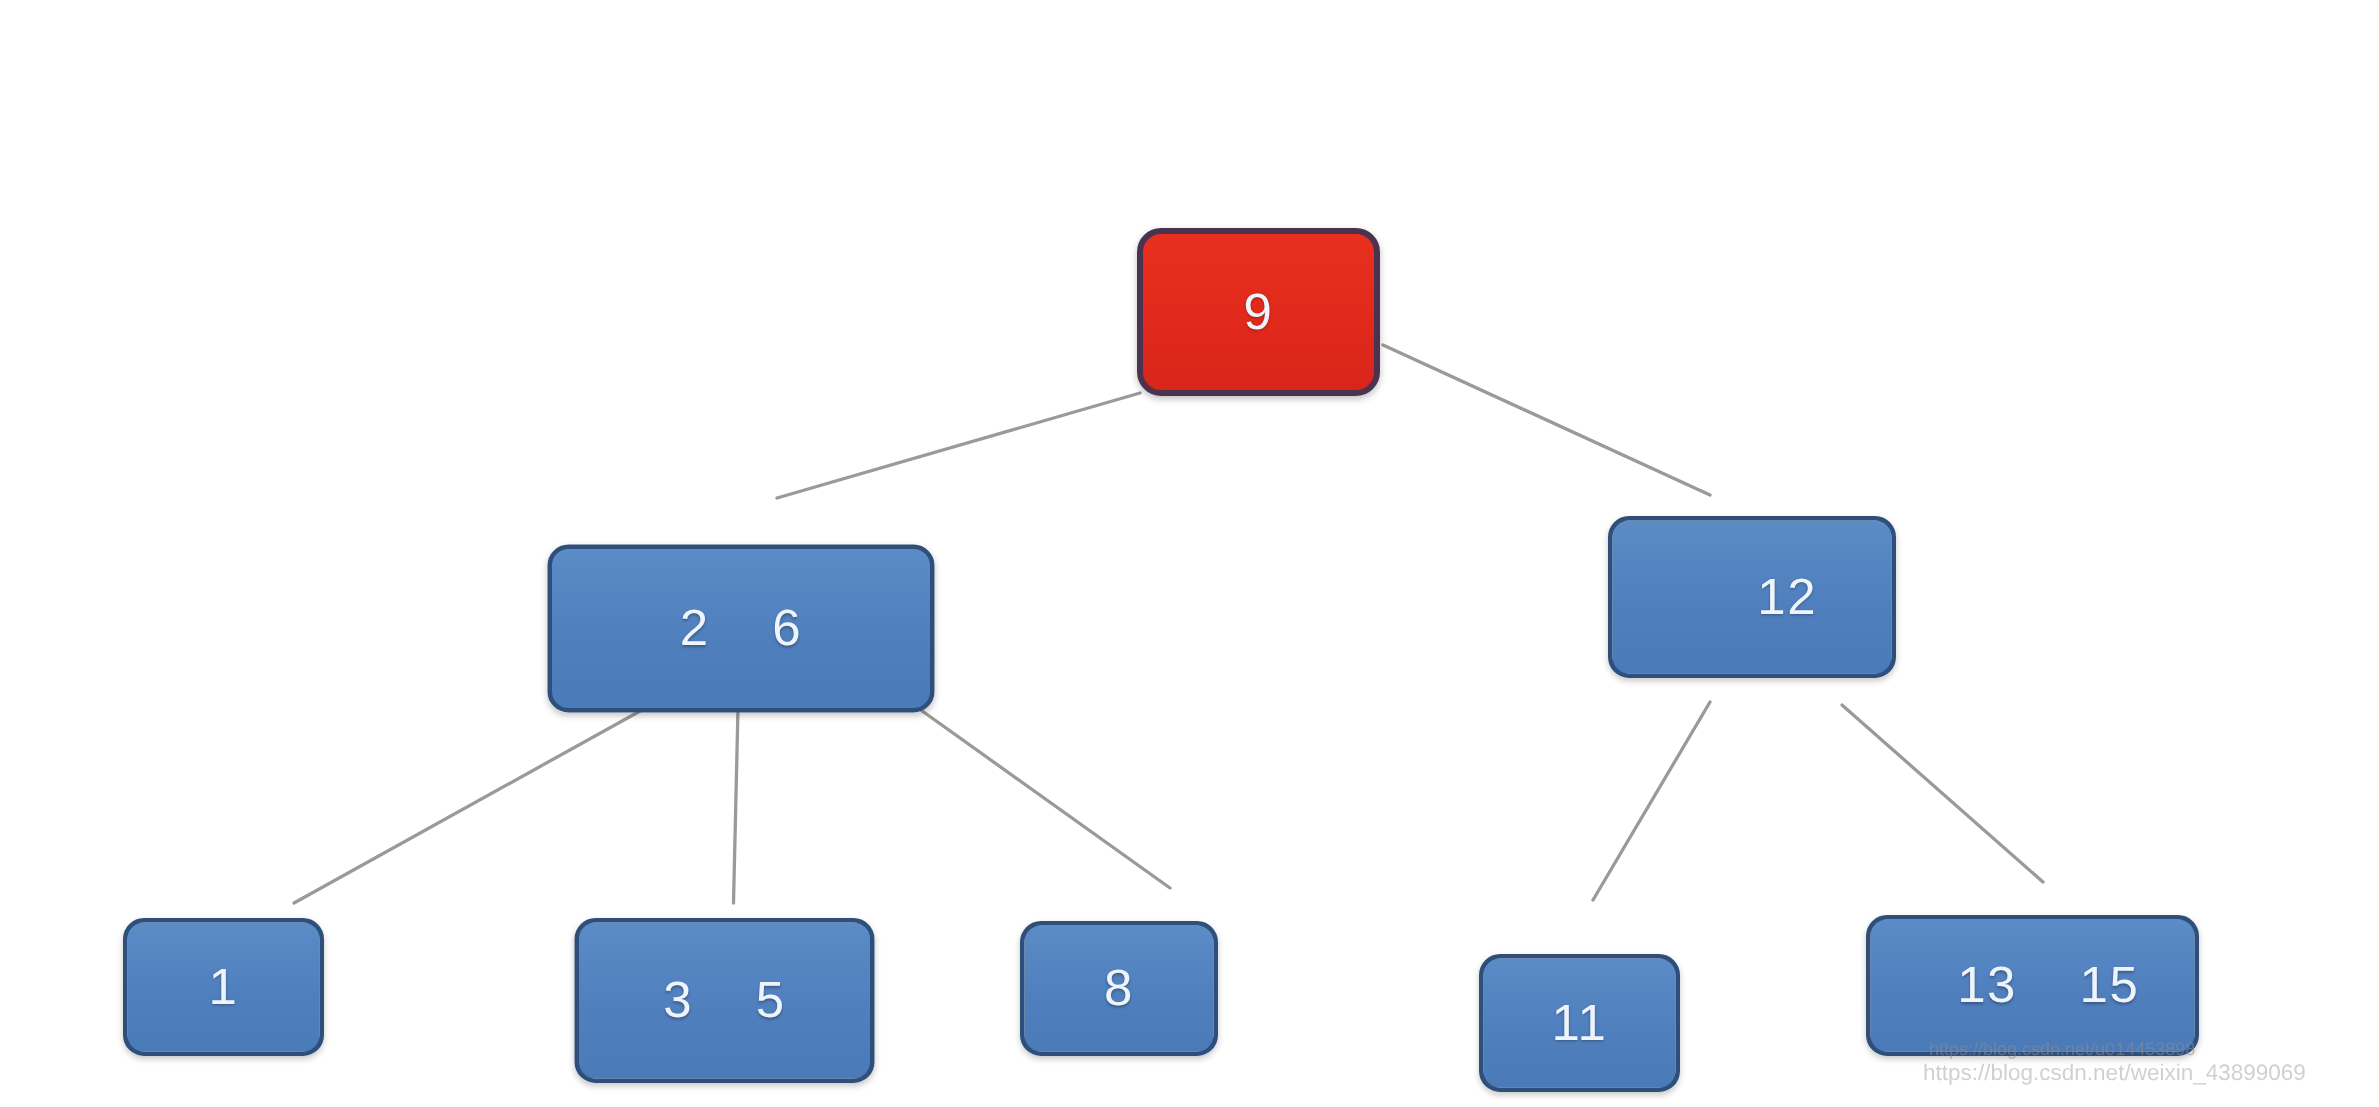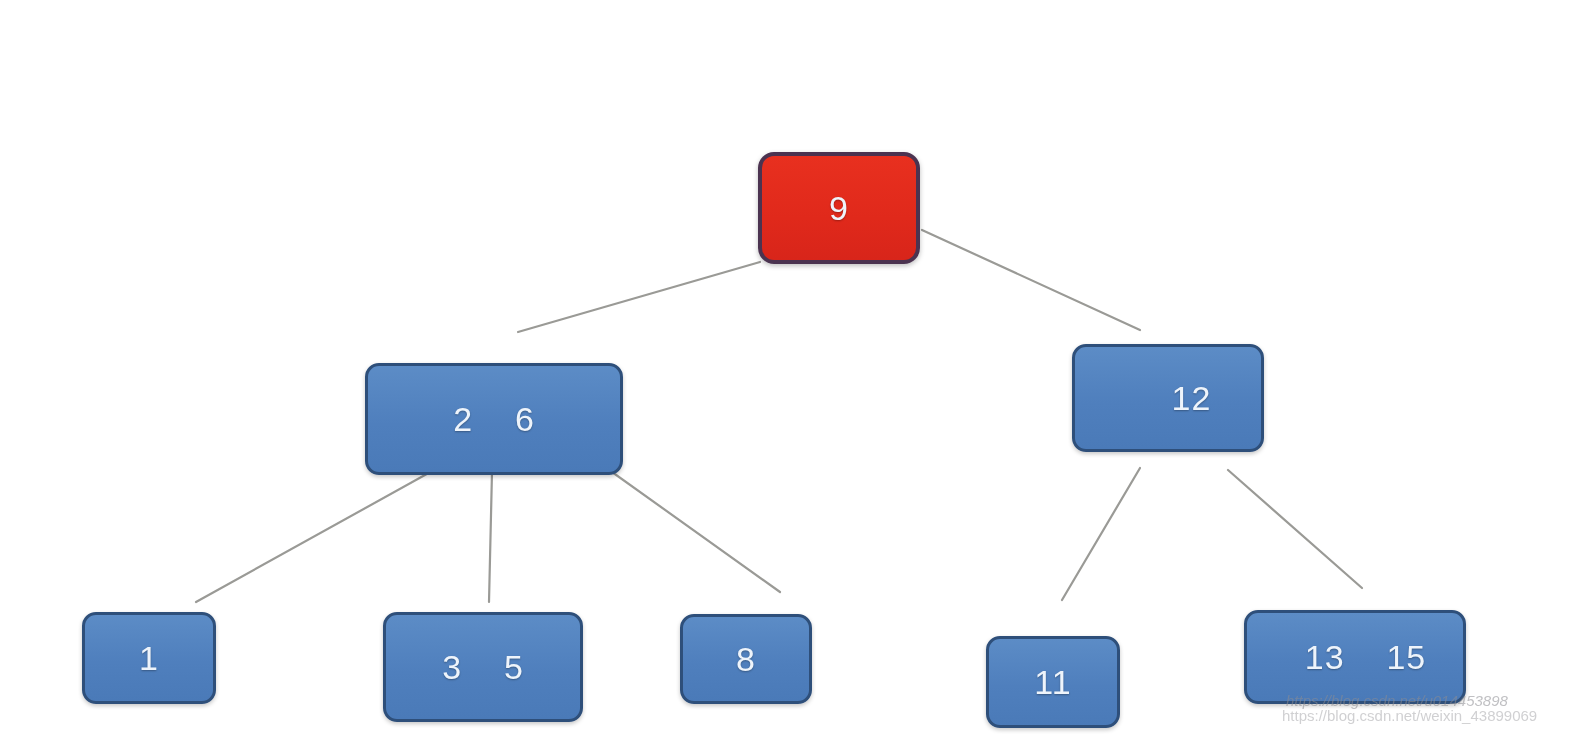--- a/index.html
+++ b/index.html
@@ -81,23 +81,22 @@
     left: 866px;
     top: 645px;
     font-family: "Liberation Serif", "DejaVu Serif", serif;
     font-size: 33px;
     letter-spacing: 3px;
     color: rgba(150,142,130,0.40);
   }
   #wm-sub1 {
     left: 1286px;
     top: 692px;
-    font-size: 15px;
+    font-size: 12px;
     color: rgba(140,140,145,0.55);
-    font-style: italic;
   }
   #wm-sub2 {
     left: 1282px;
     top: 707px;
     font-size: 15px;
     color: rgba(150,150,155,0.45);
   }
 </style>
 </head>
 <body>

